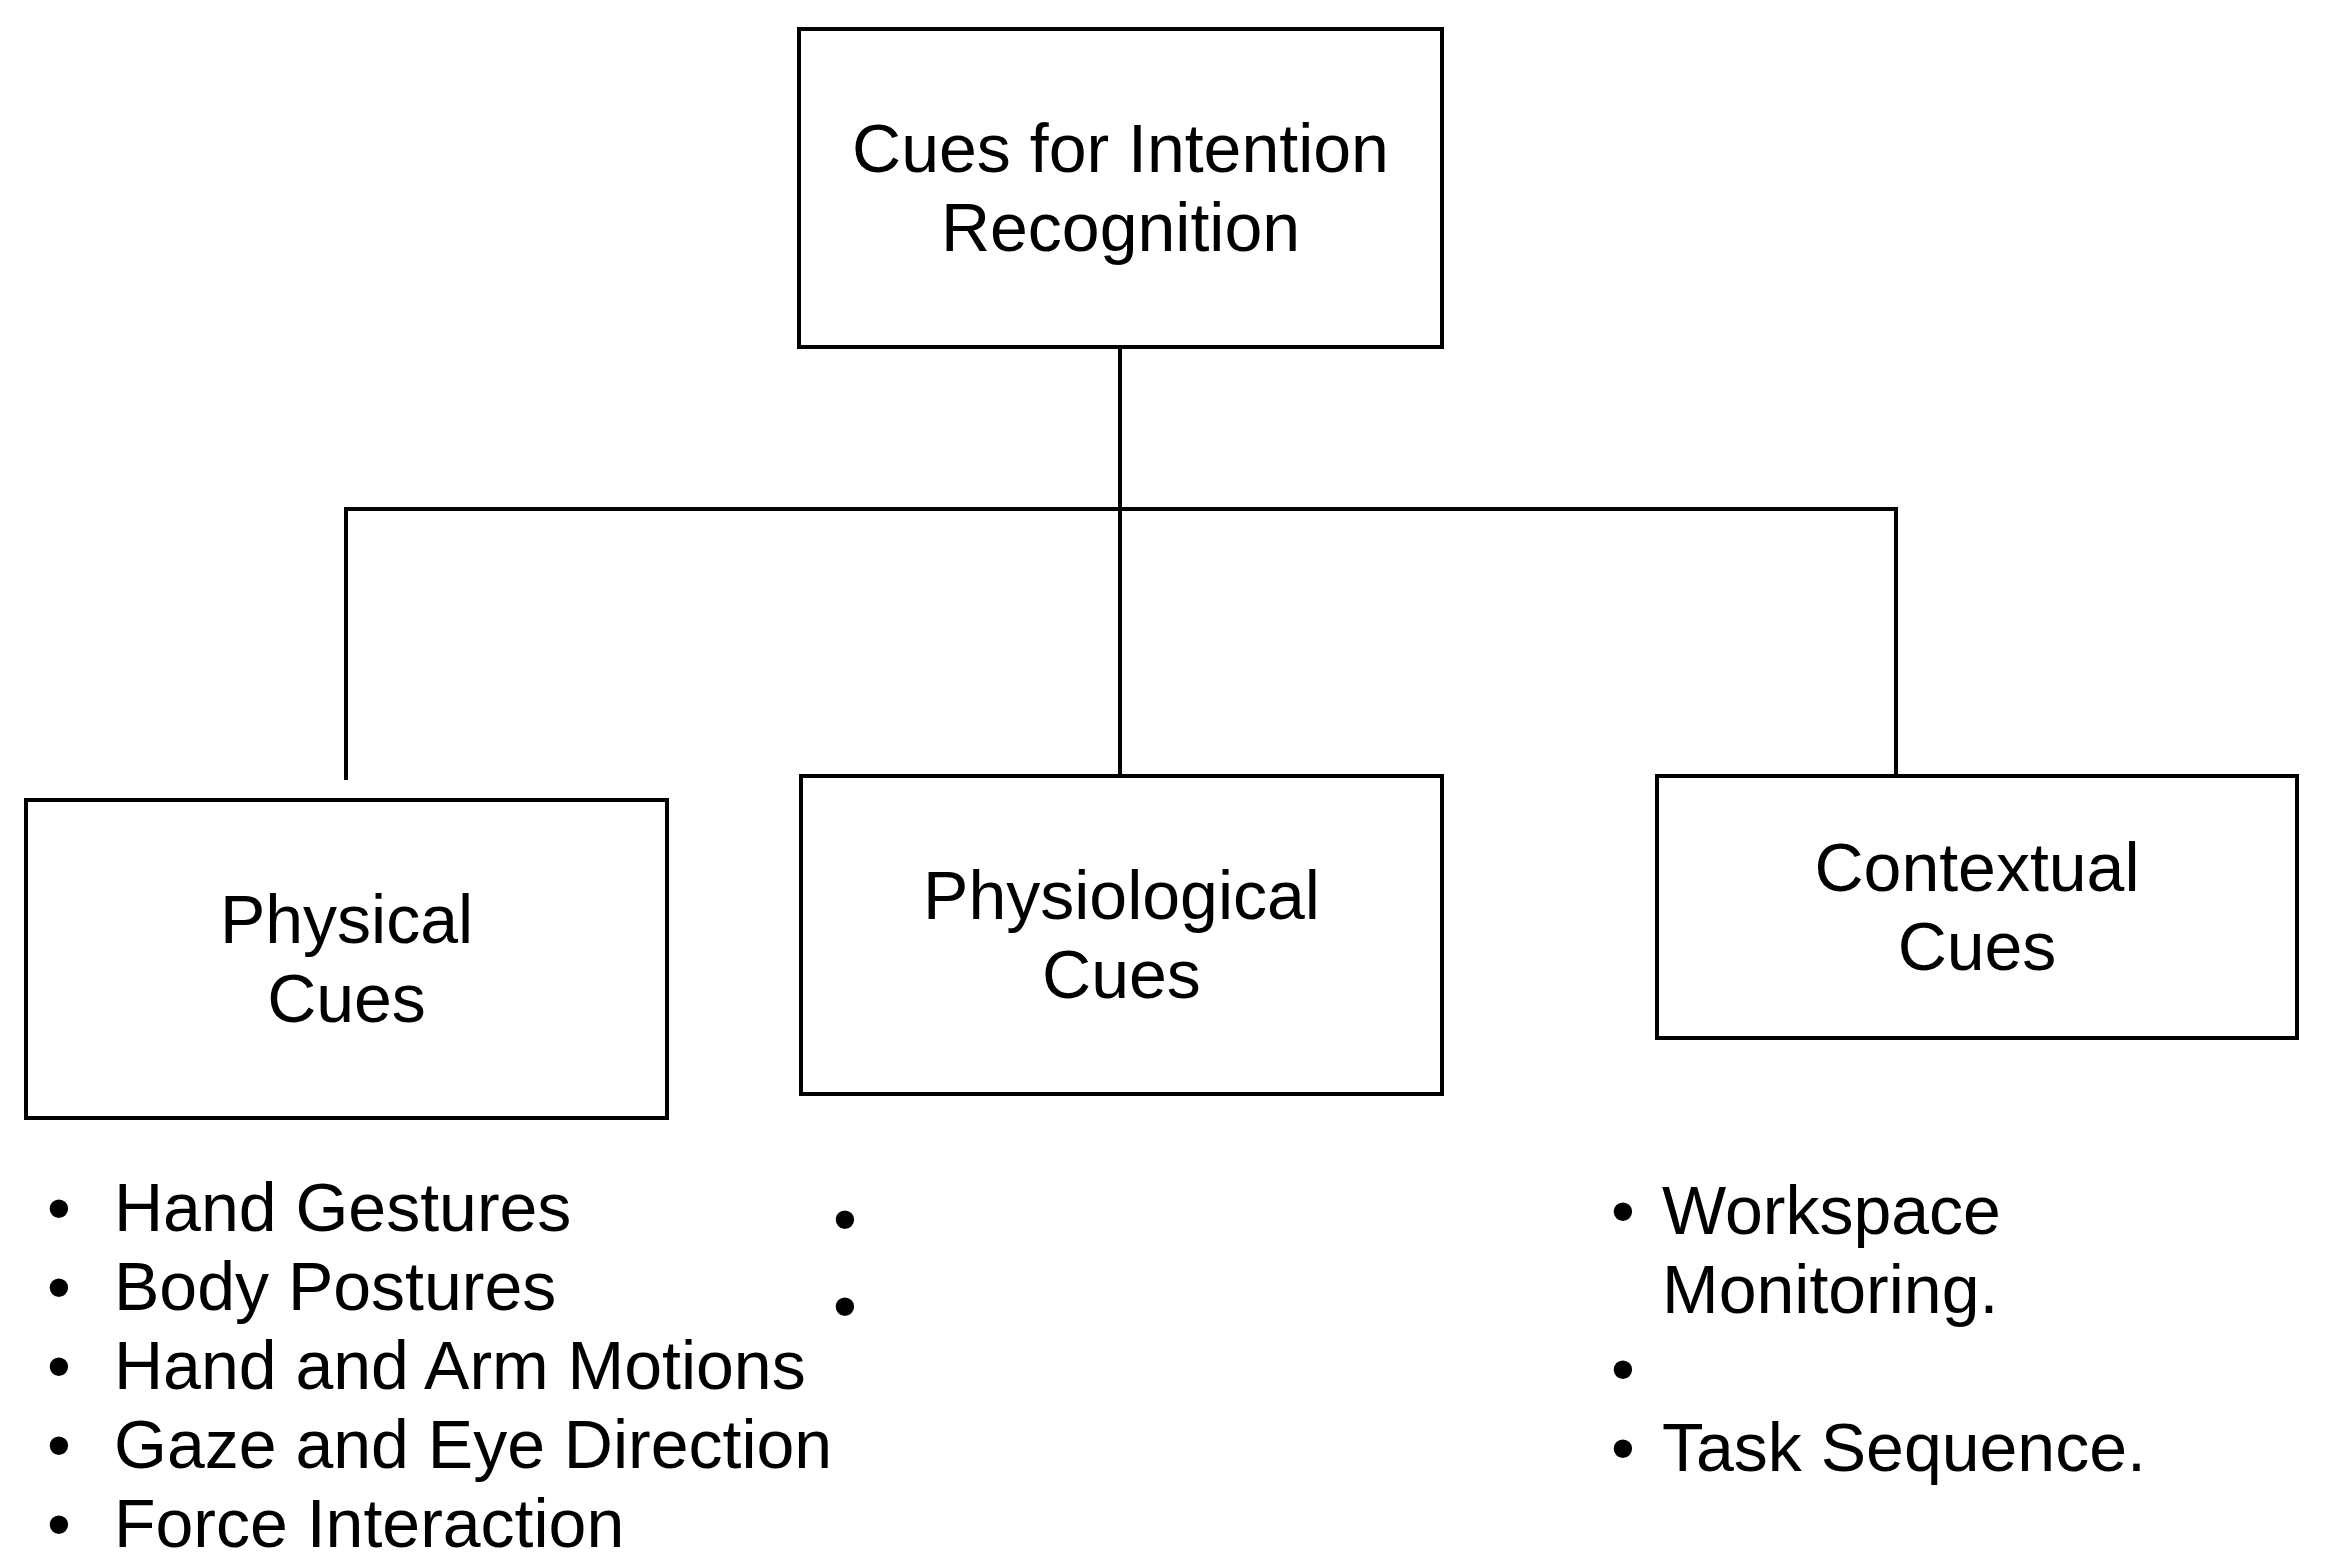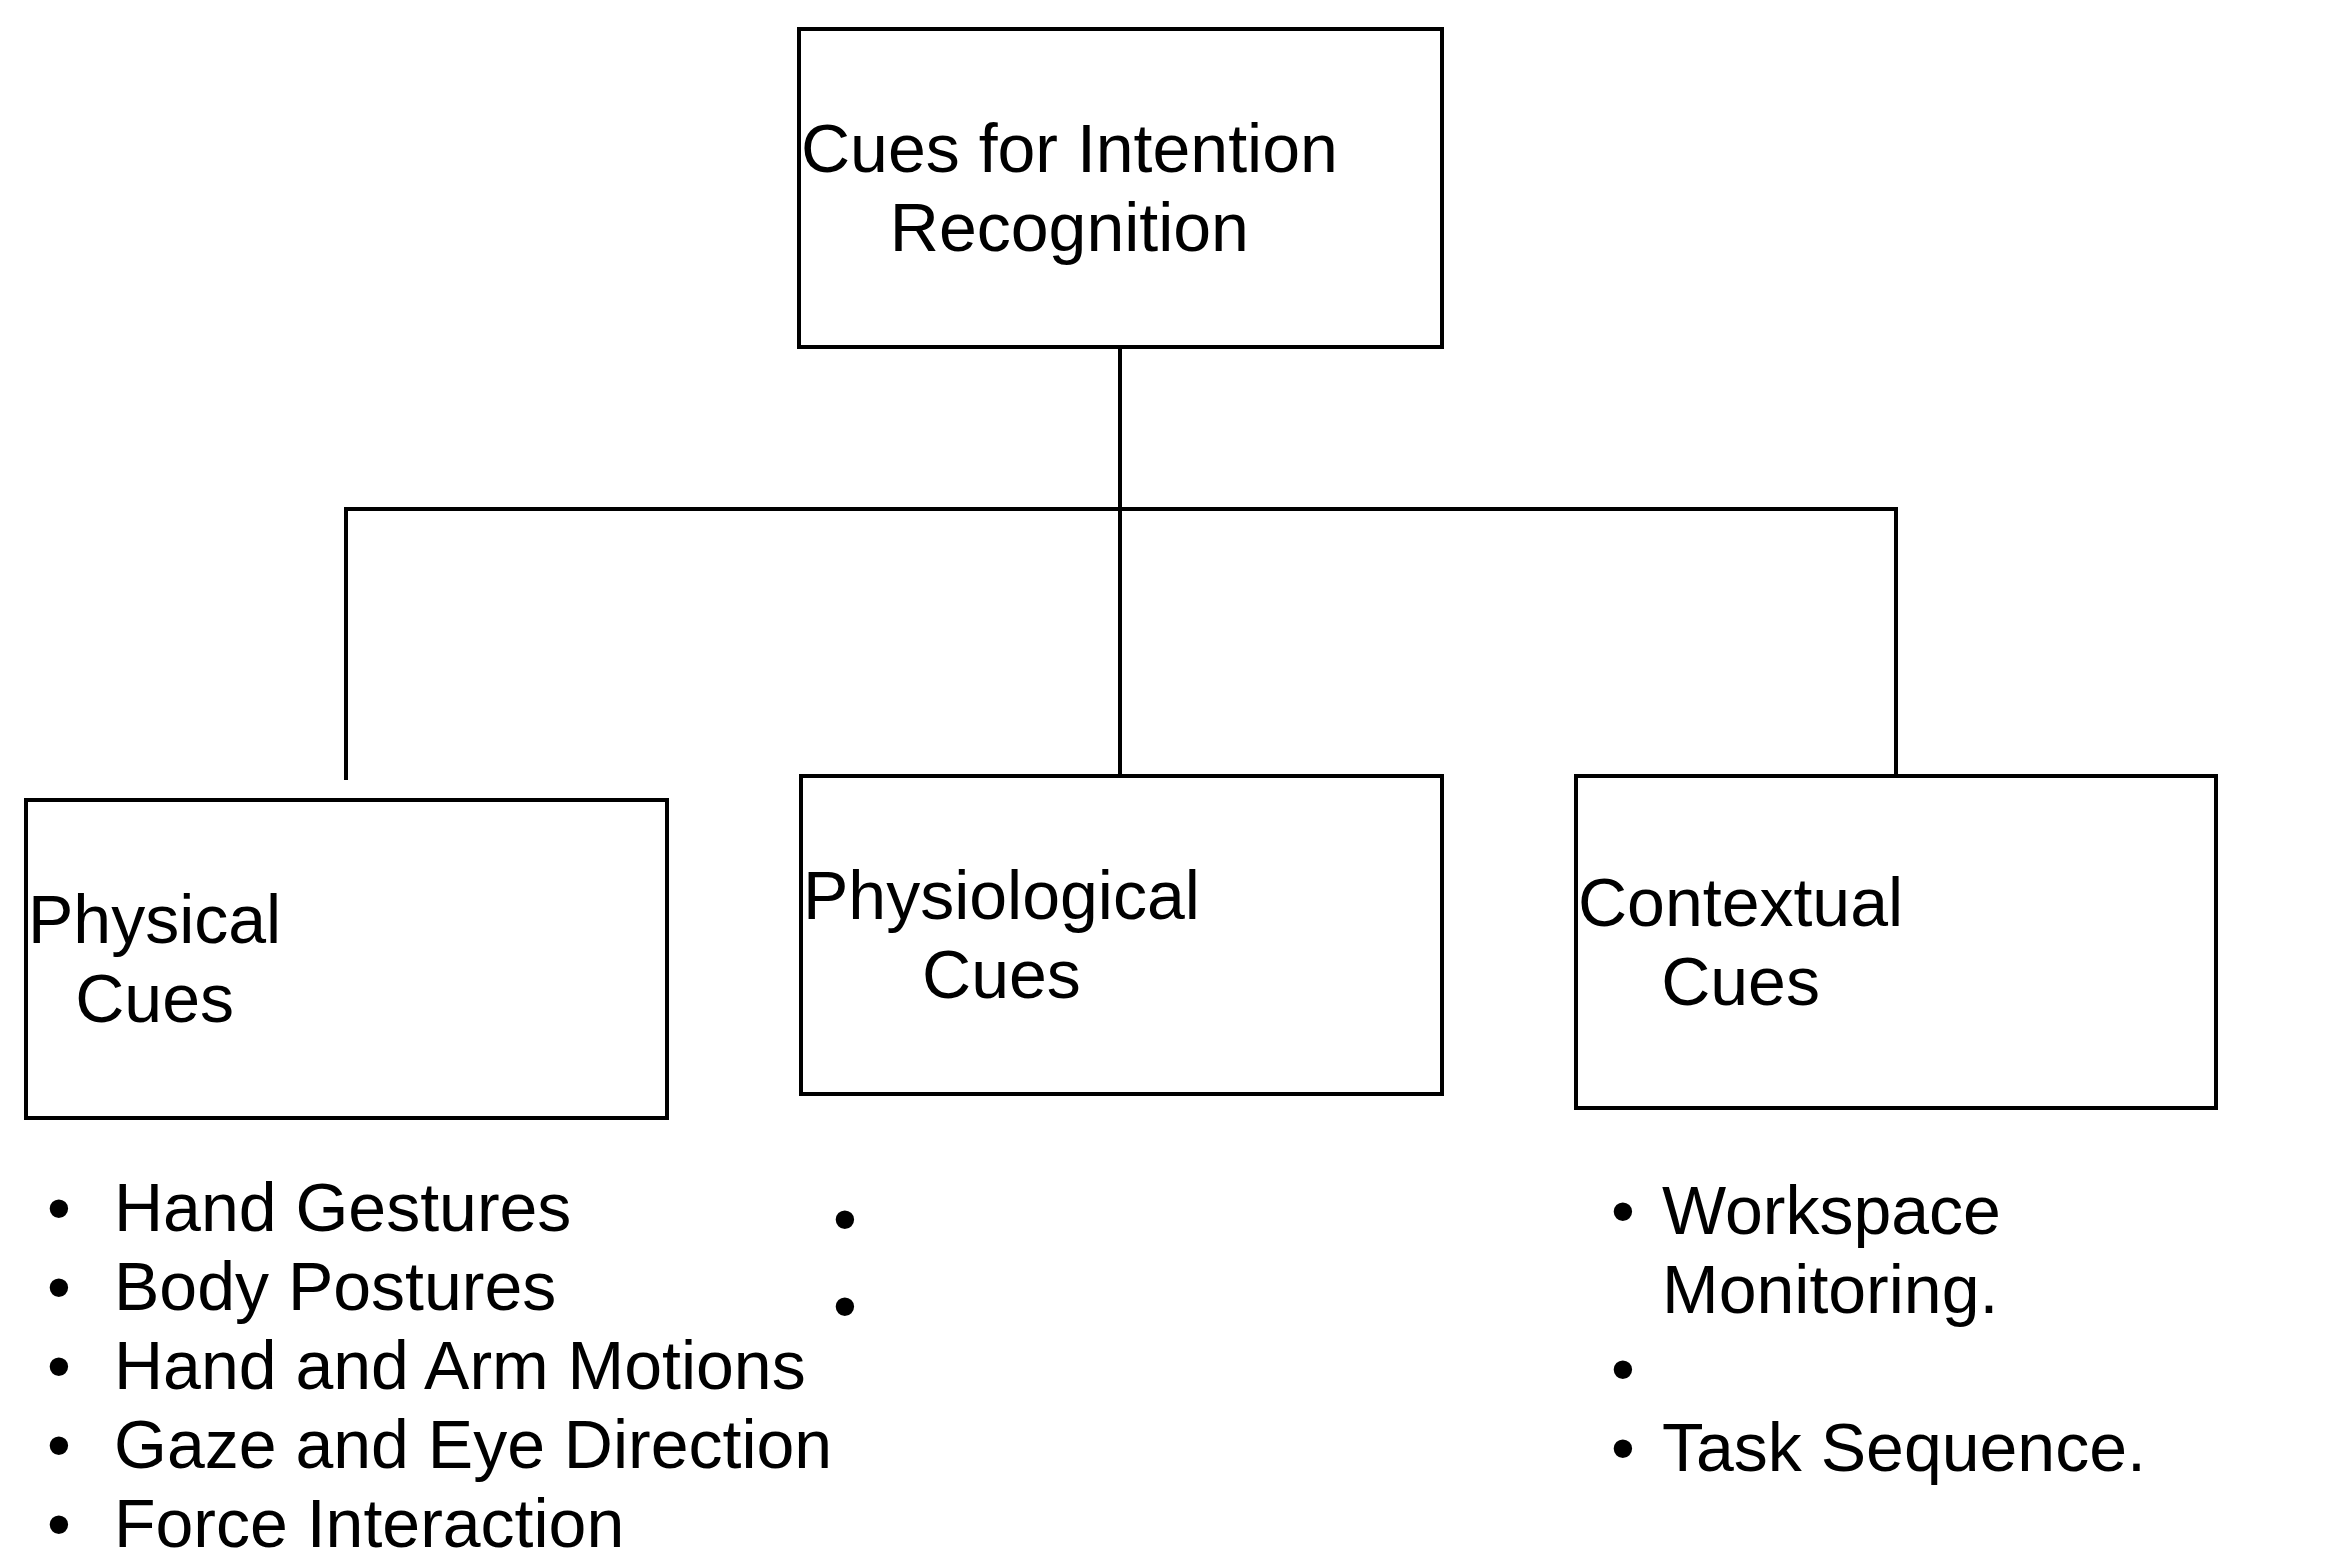--- a/index.html
+++ b/index.html
@@ -16,33 +16,33 @@
     color: #000000;
     overflow: hidden;
   }
   .node-box {
     position: absolute;
     box-sizing: border-box;
     border: 4.3px solid #000000;
     background: #ffffff;
     display: flex;
     align-items: center;
-    justify-content: flex-start;
+    justify-content: center;
   }
   .node-label {
     font-size: 68px;
     line-height: 79px;
     text-align: center;
     white-space: pre-line;
     color: #000000;
   }
   #box-root   { left: 797px;  top: 27px;  width: 647px; height: 322px; }
   #box-left   { left: 24px;   top: 774px; width: 645px; height: 322px; margin-top: 24px; }
   #box-middle { left: 799px;  top: 774px; width: 645px; height: 322px; }
-  #box-right  { left: 1574px; top: 774px; width: 644px; height: 336px; }
+  #box-right  { left: 1655px; top: 774px; width: 644px; height: 266px; }
 
   .connector {
     position: absolute;
     background: #000000;
   }
   #conn-root-drop    { left: 1118px; top: 348px; width: 4.3px;    height: 432px; }
   #conn-horizontal   { left: 344px;  top: 507px; width: 1554px; height: 4.3px;   }
   #conn-left-drop    { left: 344px;  top: 507px; width: 4.3px;    height: 273px; }
   #conn-right-drop   { left: 1894px; top: 507px; width: 4.3px;    height: 273px; }
 

